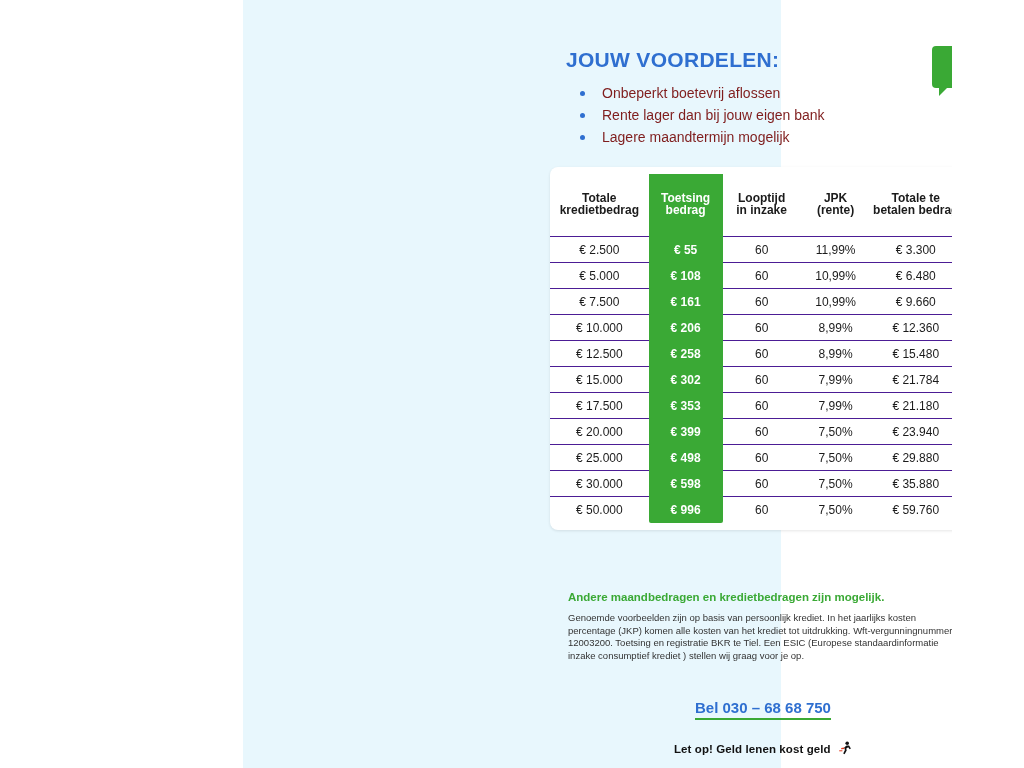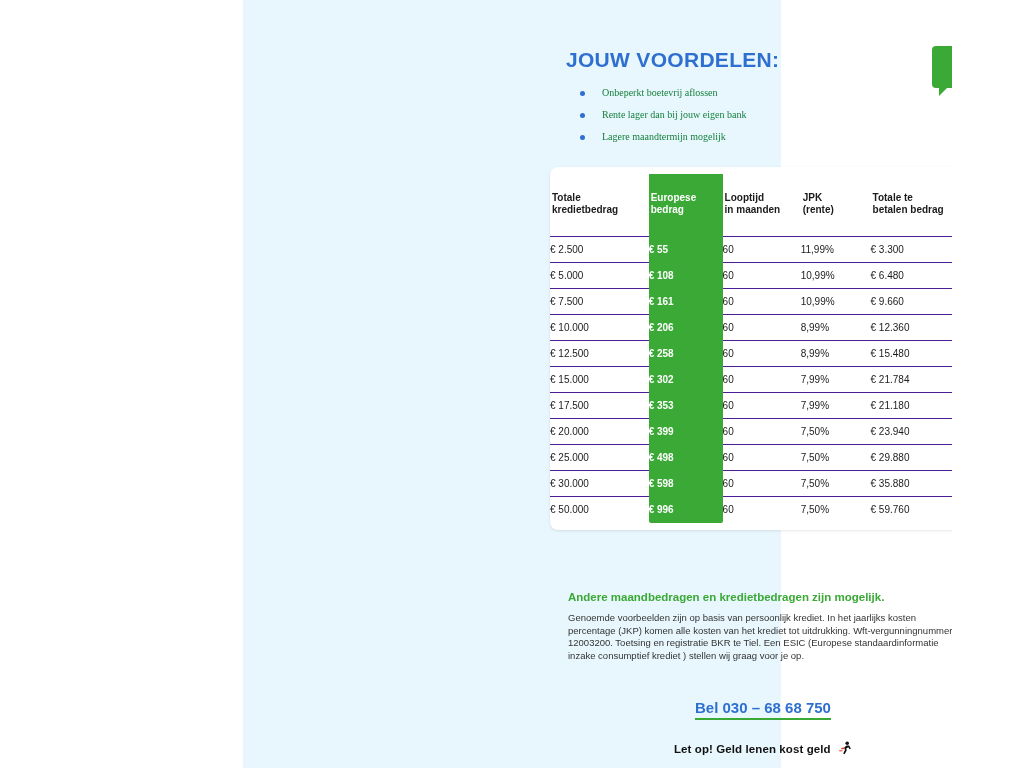--- a/index.html
+++ b/index.html
@@ -40,26 +40,25 @@
     font-weight: bold;
     letter-spacing: 0.3px;
     margin: 0 0 10px 0;
   }
   .benefits {
     list-style: none;
     margin: 0;
     padding: 0;
   }
   .benefits li {
-    color: #15803d;
-    font-size: 10px;
+    color: #7f1d1d;
+    font-size: 14px;
     line-height: 22px;
     position: relative;
     padding-left: 36px;
-    font-family: Liberation Serif, serif;
   }
   .benefits li .bullet {
     position: absolute;
     left: 14px;
     top: 9px;
     width: 5px;
     height: 5px;
     border-radius: 50%;
     background: #2f6fd0;
   }
@@ -105,22 +104,22 @@
     border-radius: 8px;
     box-shadow: 0 1px 3px rgba(0,0,0,0.10);
     padding: 7px 0;
   }
   table.rates {
     border-collapse: collapse;
     width: 100%;
     table-layout: fixed;
   }
   table.rates th, table.rates td {
-    text-align: left;
-    font-size: 10px;
+    text-align: center;
+    font-size: 12px;
     color: #1b1b1b;
     padding: 0;
   }
   table.rates thead th {
     font-weight: bold;
     line-height: 12px;
     padding: 18px 2px 20px 2px;
     vertical-align: middle;
   }
   table.rates thead th.hl {
@@ -236,26 +235,26 @@
             <col class="c4">
             <col class="c5">
         </colgroup>
         <thead>
           <tr>
             <th>
               <span>Totale</span><br>
               <span>kredietbedrag</span>
             </th>
             <th class="hl">
-              <span>Europese</span><br>
+              <span>Toetsing</span><br>
               <span>bedrag</span>
             </th>
             <th>
               <span>Looptijd</span><br>
-              <span>in maanden</span>
+              <span>in inzake</span>
             </th>
             <th>
               <span>JPK</span><br>
               <span>(rente)</span>
             </th>
             <th>
               <span>Totale te</span><br>
               <span>betalen bedrag</span>
             </th>
           </tr>

